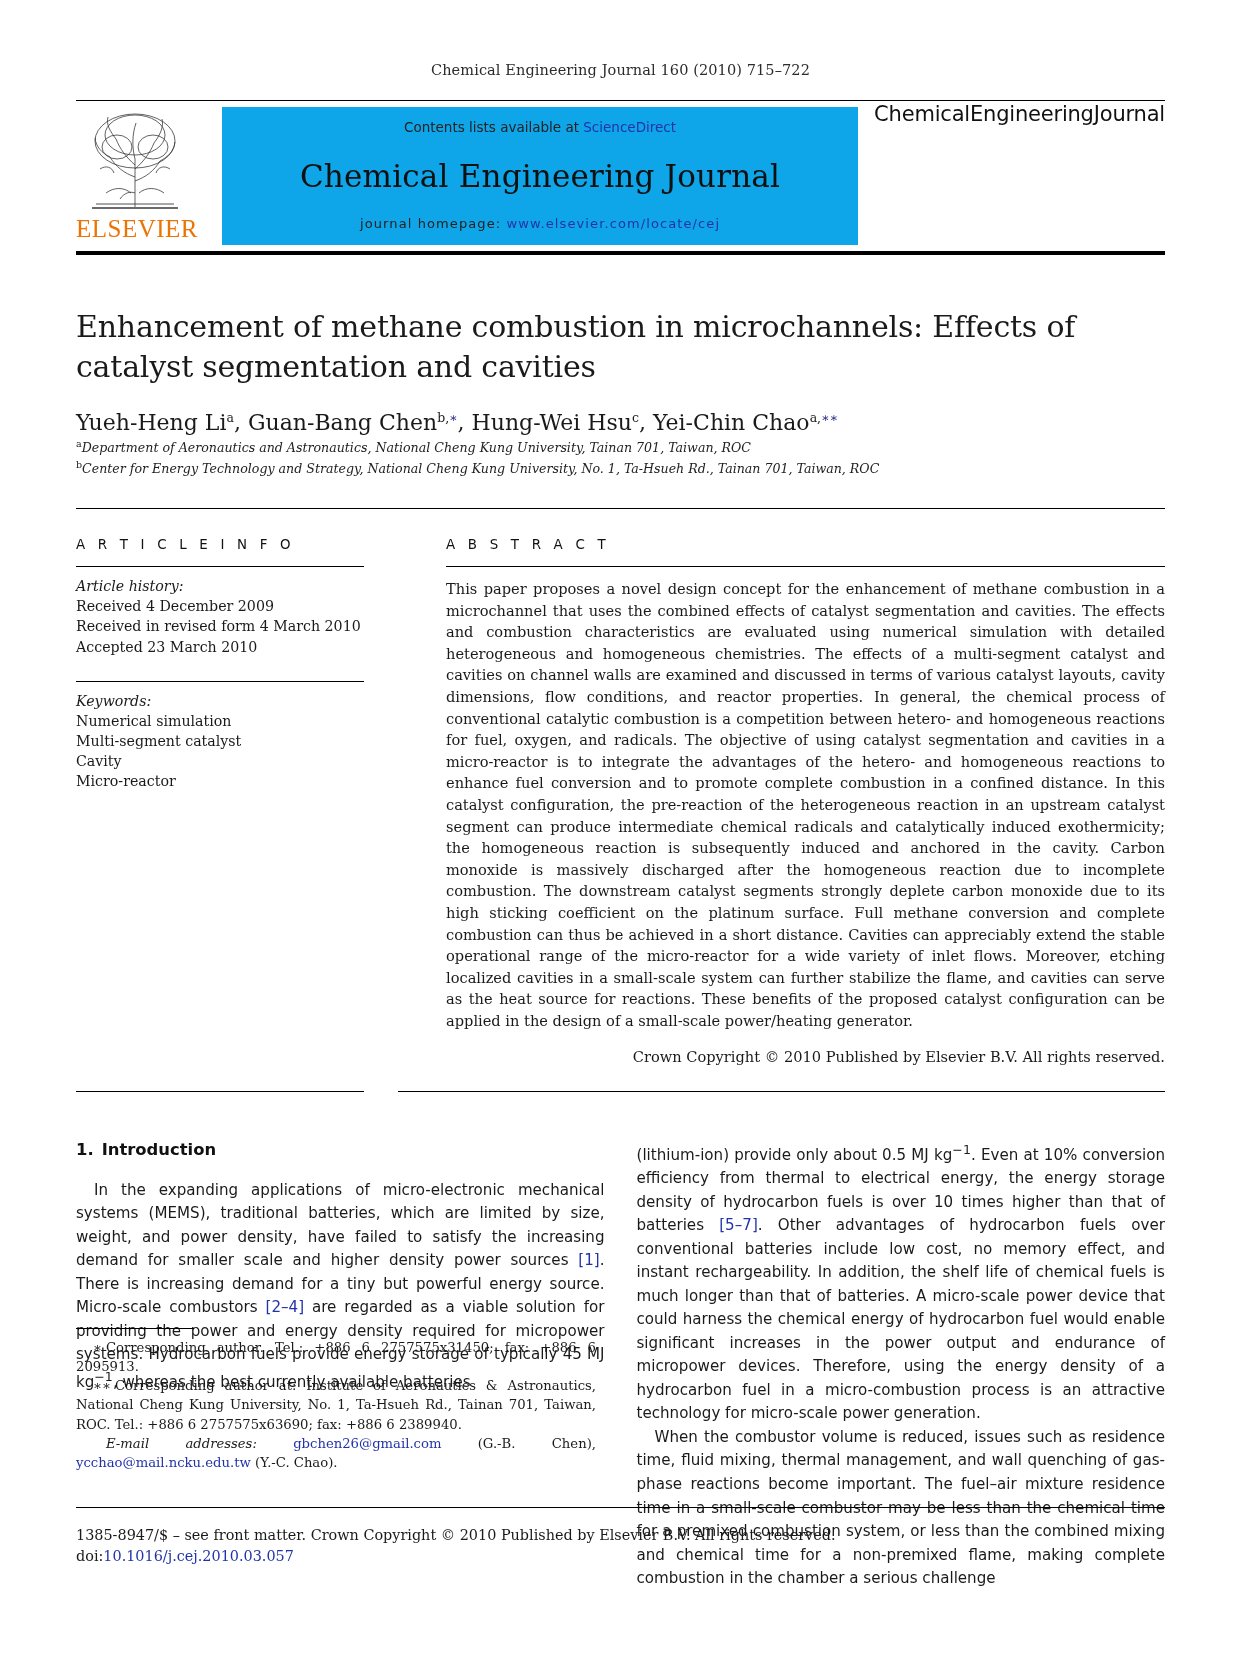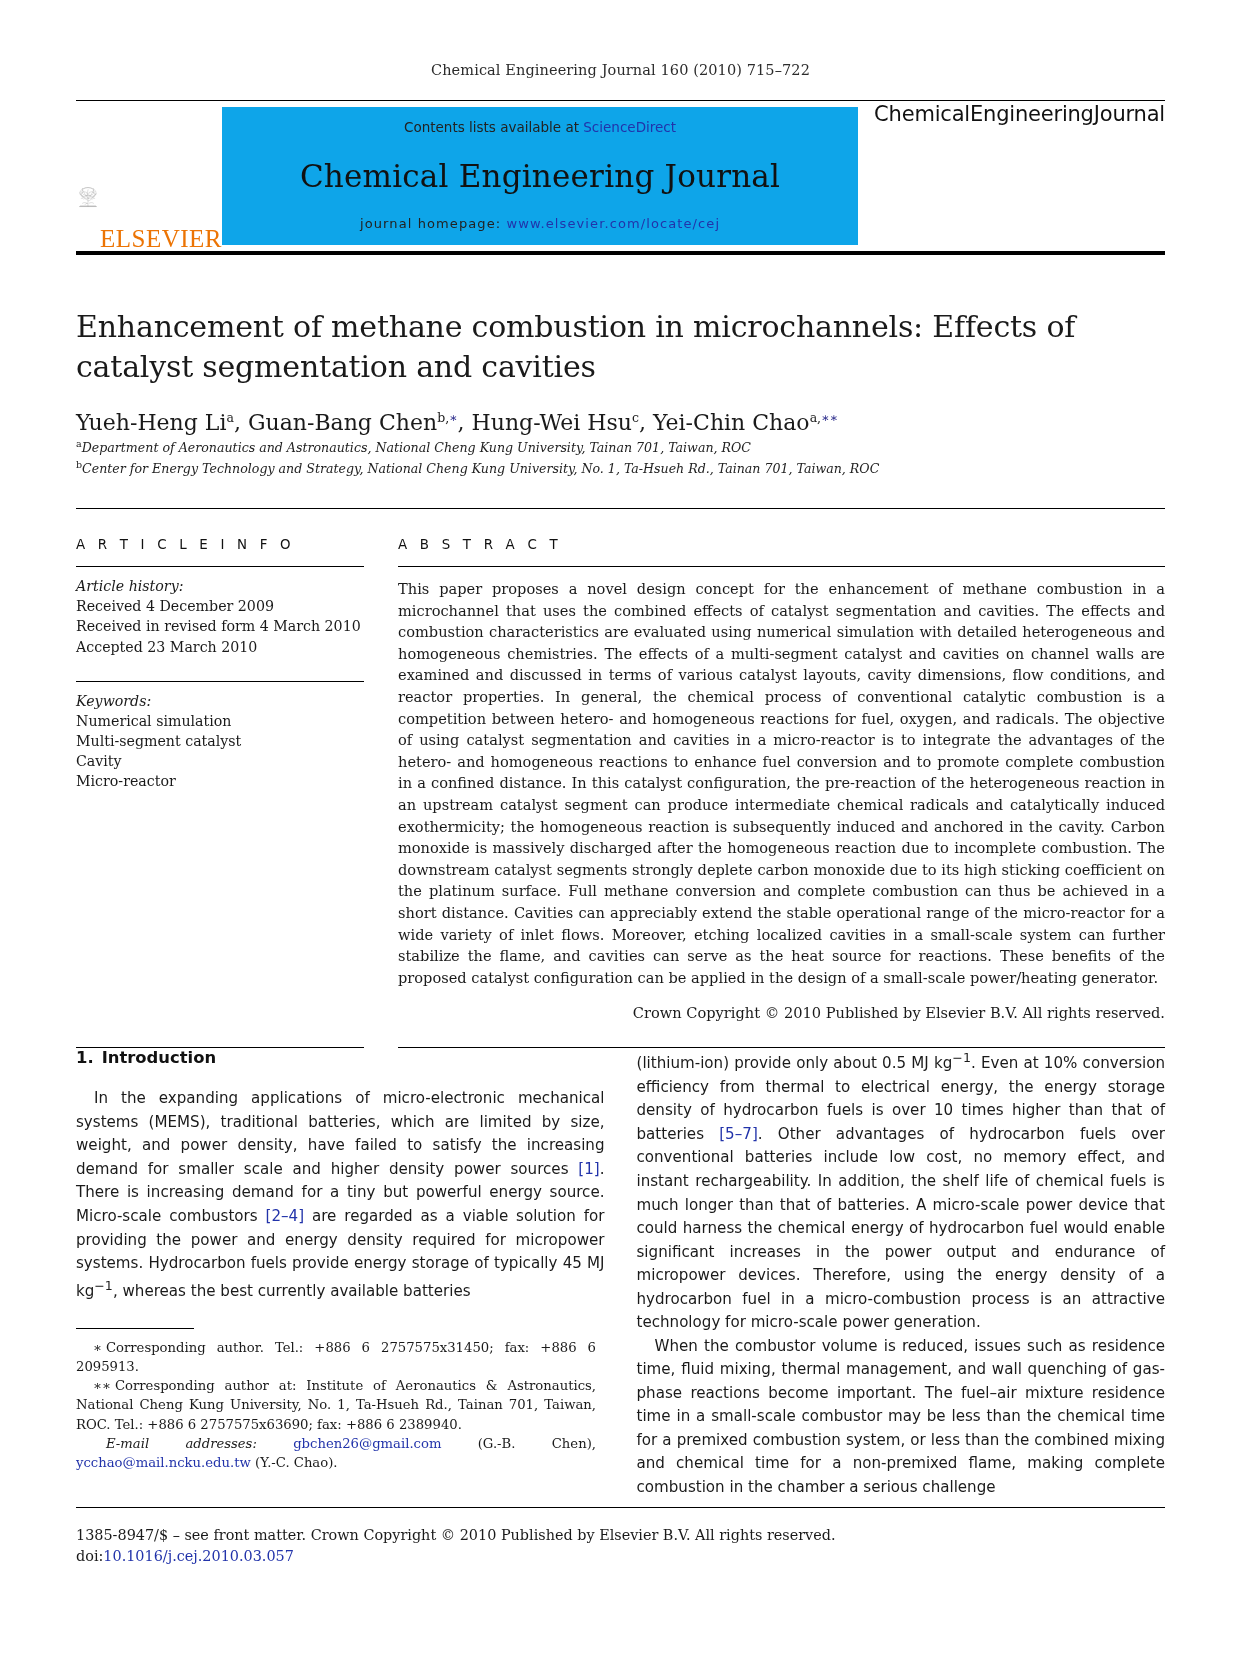--- a/index.html
+++ b/index.html
@@ -32,22 +32,22 @@
   }
   .masthead {
     display: flex;
     align-items: stretch;
     height: 150px;
   }
   .elsevier-logo {
     width: 146px;
     flex: 0 0 146px;
     display: flex;
-    flex-direction: row;
-    align-items: flex-end;
+    flex-direction: column;
+    align-items: flex-start;
     justify-content: flex-start;
     padding-top: 6px;
   }
   .tree-svg { display:block; }
   .elsevier-word {
     font-family: "Liberation Serif", serif;
     font-size: 25px;
     letter-spacing: .5px;
     color: #ec7404;
     font-weight: 400;
@@ -132,21 +132,21 @@
   .affil sup { font-style: normal; font-size: 9.5px; vertical-align: super; }
 
   
   .infoabs-rule-top { border-top: 1.1px solid #000; margin-top: 30px; }
   .infoabs {
     display: flex;
     gap: 0;
     padding-top: 28px;
   }
   .col-info { flex: 0 0 322px; padding-right: 34px; }
-  .col-abs  { flex: 1 1 auto; }
+  .col-abs  { flex: 1 1 auto; margin-left: 48px; }
 
   .sec-head {
     font-family: "DejaVu Sans", sans-serif;
     font-size: 13.4px;
     letter-spacing: 4.2px;
     font-weight: 400;
     color: #111;
   }
   .thin-rule { border-top: 1.1px solid #000; margin-top: 14px; }
 
@@ -171,20 +171,21 @@
     color: #1a1a1a;
   }
   .rule-row { display: flex; margin-top: 26px; }
   .rule-row .left { flex: 0 0 322px; padding-right: 34px; }
   .rule-row .right { flex: 1 1 auto; }
   .rule-row .left .r, .rule-row .right .r { border-top: 1.1px solid #000; }
 
   
   .body-cols {
     display: flex;
+    margin-top: 48px;
     gap: 32px;
   }
   .bcol { flex: 1 1 0; min-width: 0; }
   h2.sec-title {
     font-family: "DejaVu Sans", sans-serif;
     font-size: 16.4px;
     font-weight: 700;
     margin: 0 0 20px 0;
     color: #111;
   }

